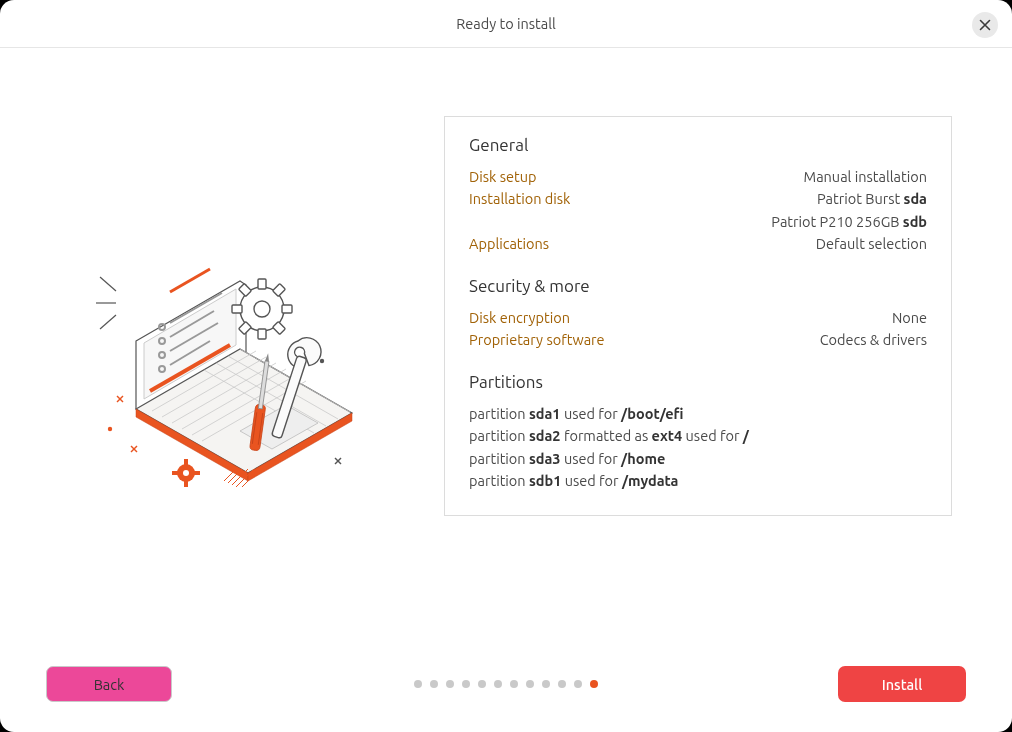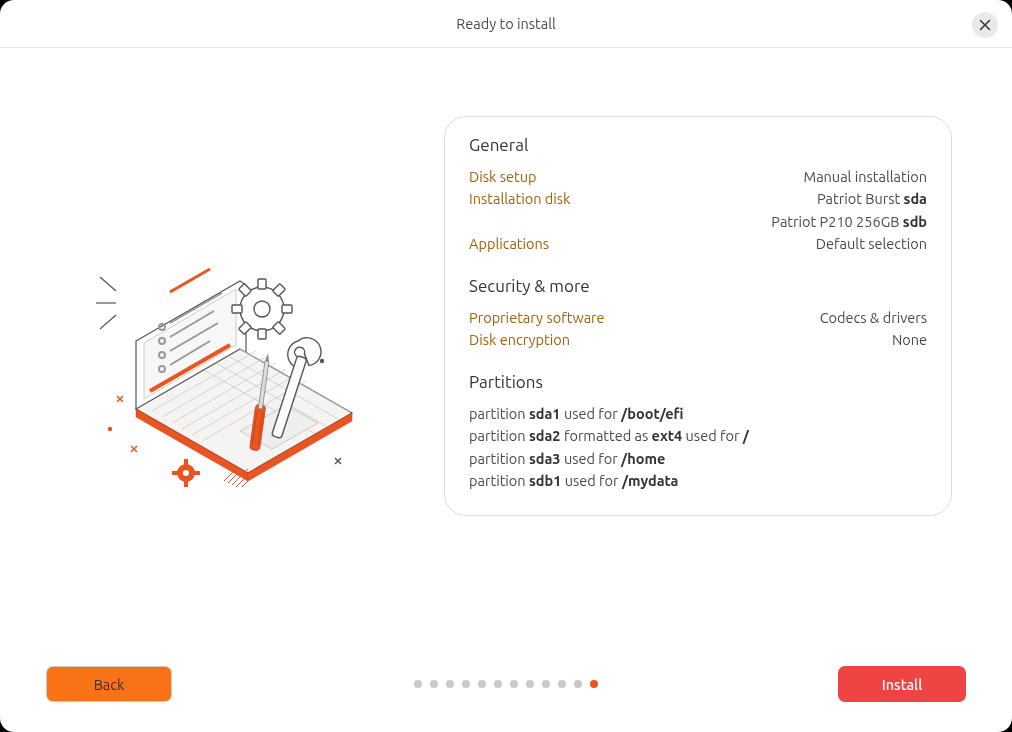--- a/index.html
+++ b/index.html
@@ -65,21 +65,21 @@
     padding-left: 24px;
   }
   .main h1 {
     font-size: 23px;
     font-weight: 500;
     color: #2a2a2a;
     margin-bottom: 26px;
   }
   .card {
     border: 1px solid #dcdcdc;
-    border-radius: 22px;
+    border-radius: 0;
     padding: 18px 24px 22px 24px;
     min-height: 200px;
   }
   .section-title {
     font-size: 17px;
     color: #333;
     margin-bottom: 12px;
     font-weight: 400;
   }
   .section + .section { margin-top: 20px; }
@@ -113,21 +113,21 @@
     border-radius: 7px;
     font-size: 14.5px;
     display: flex;
     align-items: center;
     justify-content: center;
     cursor: pointer;
     user-select: none;
   }
   .btn-back {
     border: 1px solid #c9c9c9;
-    background: #f97316;
+    background: #ec4899;
     color: #333;
     min-width: 126px;
     margin-left: 22px;
   }
   .btn-install {
     background: #ef4444;
     color: #fff;
     min-width: 128px;
     margin-left: auto;
     margin-right: 22px;
@@ -305,26 +305,26 @@
           </div>
           <div class="row">
             <span class="lbl">Applications</span>
             <span class="val">Default selection</span>
           </div>
         </div>
 
         <div class="section">
           <div class="section-title">Security &amp; more</div>
           <div class="row">
+            <span class="lbl">Disk encryption</span>
+            <span class="val">None</span>
+          </div>
+          <div class="row">
             <span class="lbl">Proprietary software</span>
             <span class="val">Codecs &amp; drivers</span>
-          </div>
-          <div class="row">
-            <span class="lbl">Disk encryption</span>
-            <span class="val">None</span>
           </div>
         </div>
 
         <div class="section partitions">
           <div class="section-title">Partitions</div>
           <div id="partition-list">
               <div class="pline">partition <b>sda1</b> used for <b>/boot/efi</b></div>
               <div class="pline">partition <b>sda2</b> formatted as <b>ext4</b> used for <b>/</b></div>
               <div class="pline">partition <b>sda3</b> used for <b>/home</b></div>
               <div class="pline">partition <b>sdb1</b> used for <b>/mydata</b></div>

